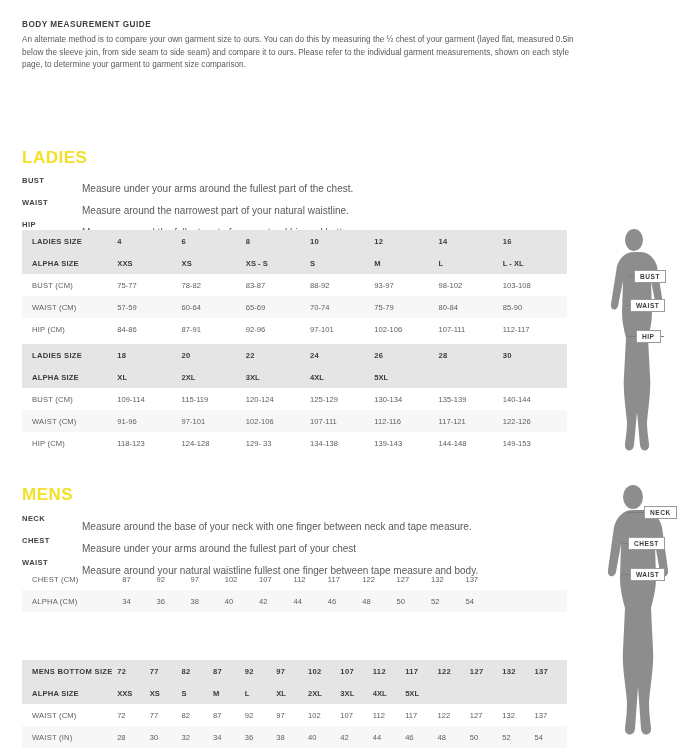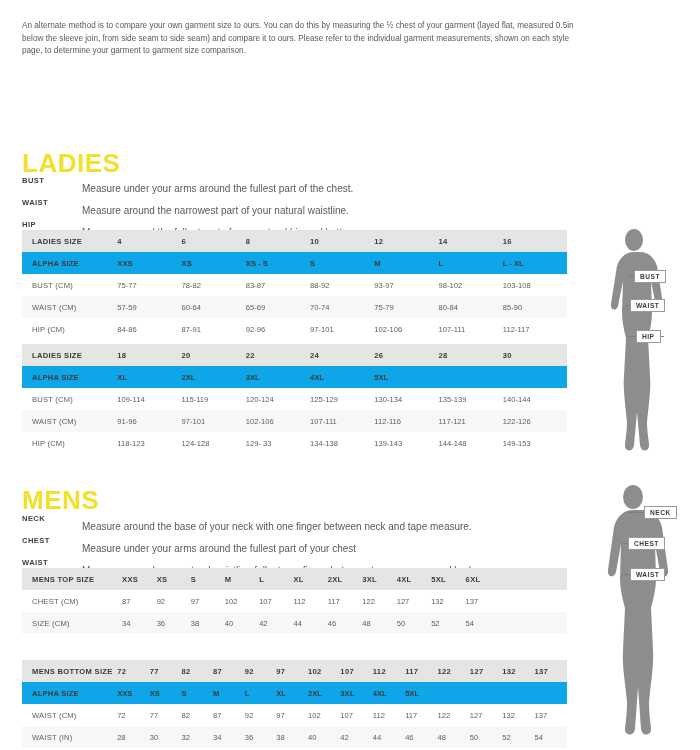--- a/index.html
+++ b/index.html
@@ -28,21 +28,21 @@
   .intro p {
     margin: 0 0 14px 0;
     font-size: 8.2px;
     line-height: 1.55;
     color: #5a5a5a;
   }
 
   
   .sec-title {
     position: absolute;
-    font-size: 26px;
+    font-size: 17px;
     font-weight: bold;
     letter-spacing: .5px;
     color: #f2e02a;
   }
   #ladies-title { left: 22px; top: 148px; }
   #mens-title   { left: 22px; top: 485px; }
 
   
   .defs { position: absolute; left: 22px; width: 560px; }
   .defs .row { display: flex; margin-bottom: 4px; }
@@ -76,21 +76,21 @@
   .tbl-ladies .c0 { width: 95px; padding-left: 10px; }
   .tbl-ladies .c { width: 64px; }
 
   .hdr { background: #e5e5e5; }
   .hdr td, .hdr th {
     font-weight: bold;
     font-size: 7.6px;
     letter-spacing: .3px;
     color: #3b3b3b;
   }
-  .alpha { background: #0ea5e9; }
+  .alpha { background: #e5e5e5; }
   .alpha td { font-weight: bold; color: #3b3b3b; }
   .data td { color: #5d5d5d; }
   .data.z td { background: #f7f7f7; }
   .lbl { letter-spacing: .2px; }
 
   .tbl-mens { left: 22px; width: 545px; }
   #tbl-mens-top { top: 568px; }
   #tbl-mens-bottom { top: 660px; }
   .tbl-mens td, .tbl-mens th { height: 22px; vertical-align: middle; }
   .tbl-mens .c0 { width: 105px; padding-left: 10px; }
@@ -114,20 +114,21 @@
     white-space: nowrap;
   }
   .tick { position: absolute; background: #7d7d7d; height: 1px; }
 </style>
 </head>
 <body>
 
 <div class="page">
 
   <div class="intro">
+    <h4>BODY MEASUREMENT GUIDE</h4>
     <p>An alternate method is to compare your own garment size to ours. You can do this by measuring the ½ chest of your garment (layed flat, measured 0.5in below the sleeve join, from side seam to side seam) and compare it to ours. Please refer to the individual garment measurements, shown on each style page, to determine your garment to garment size comparison.</p>
   </div>
 
   <div class="sec-title" id="ladies-title">LADIES</div>
 
   <div class="defs" id="ladies-defs">
     <div class="row">
       <div class="term">BUST</div>
       <div class="desc">Measure under your arms around the fullest part of the chest.</div>
     </div>
@@ -281,54 +282,38 @@
       <div class="desc">Measure under your arms around the fullest part of your chest</div>
     </div>
     <div class="row">
       <div class="term">WAIST</div>
       <div class="desc">Measure around your natural waistline fullest one finger between tape measure and body.</div>
     </div>
   </div>
 
   <table class="tbl-mens" id="tbl-mens-top">
     <tbody>
-        <tr class="hdr">
-      <td class="c0 lbl">MENS TOP SIZE</td>
-      <td class="c">XXS</td>
-      <td class="c">XS</td>
-      <td class="c">S</td>
-      <td class="c">M</td>
-      <td class="c">L</td>
-      <td class="c">XL</td>
-      <td class="c">2XL</td>
-      <td class="c">3XL</td>
-      <td class="c">4XL</td>
-      <td class="c">5XL</td>
-      <td class="c">6XL</td>
-      <td class="c"></td>
-      <td class="c"></td>
-    </tr>
     <tr class="data">
       <td class="c0 lbl">CHEST (CM)</td>
       <td class="c">87</td>
       <td class="c">92</td>
       <td class="c">97</td>
       <td class="c">102</td>
       <td class="c">107</td>
       <td class="c">112</td>
       <td class="c">117</td>
       <td class="c">122</td>
       <td class="c">127</td>
       <td class="c">132</td>
       <td class="c">137</td>
       <td class="c"></td>
       <td class="c"></td>
     </tr>
     <tr class="data z">
-      <td class="c0 lbl">SIZE (CM)</td>
+      <td class="c0 lbl">ALPHA (CM)</td>
       <td class="c">34</td>
       <td class="c">36</td>
       <td class="c">38</td>
       <td class="c">40</td>
       <td class="c">42</td>
       <td class="c">44</td>
       <td class="c">46</td>
       <td class="c">48</td>
       <td class="c">50</td>
       <td class="c">52</td>

